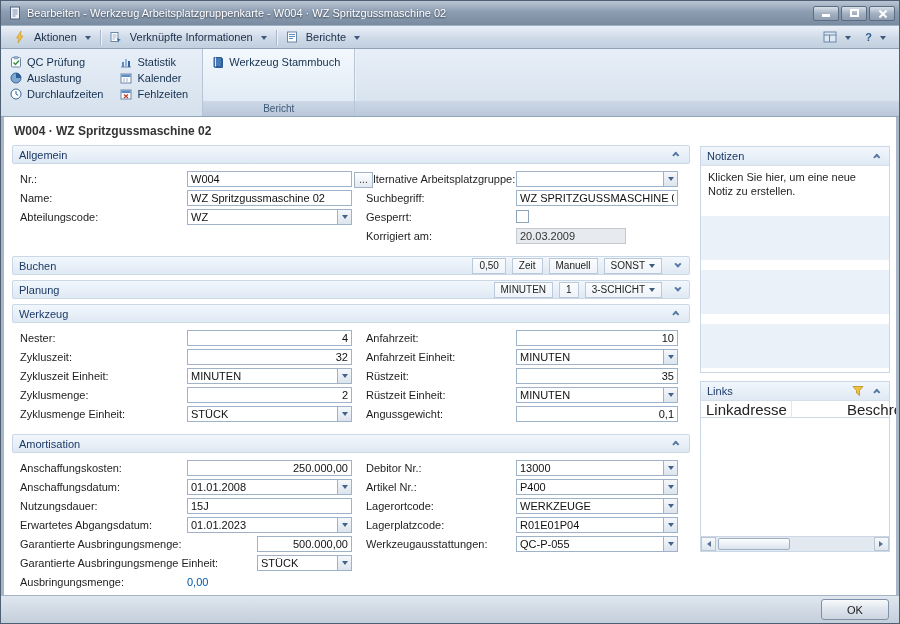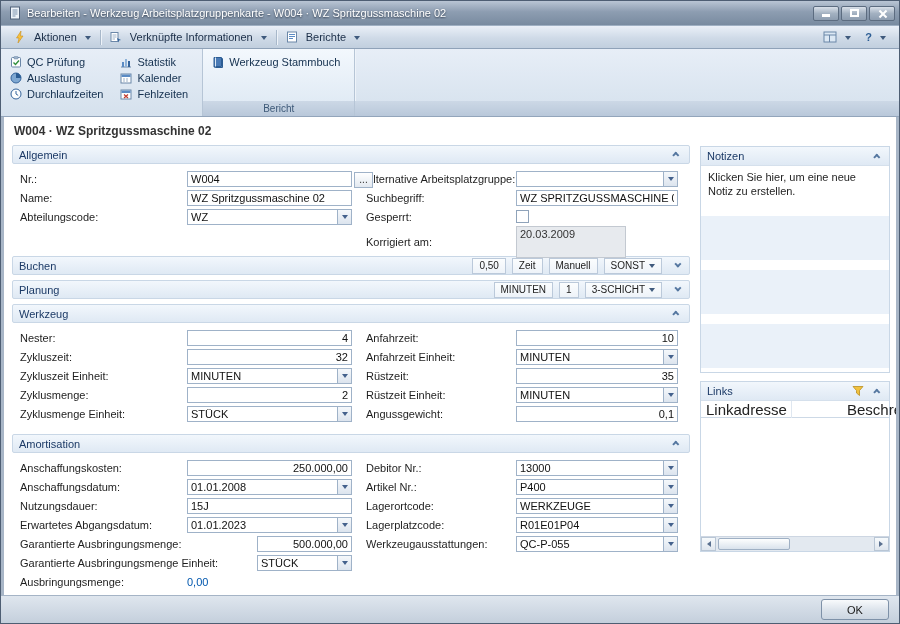--- a/index.html
+++ b/index.html
@@ -83,21 +83,21 @@
          font-family:inherit; padding:0 3px; color:#111; background:#fff; }
   .txt.num { text-align:right; }
   .combo { display:flex; flex:1; min-width:0; }
   .combo .txt { border-right:none; }
   .dd { width:15px; height:16px; flex:none; border:1px solid #9fb2c8;
         background:linear-gradient(#f5f8fb, #dce4ee); display:flex; align-items:center; justify-content:center; cursor:default; }
   .dd::after { content:""; width:0; height:0; border:3px solid transparent; border-top:4px solid #44618c; margin-top:4px; }
   .assist { position:absolute; right:-21px; top:1px; width:19px; height:16px; border:1px solid #9fb2c8;
             background:linear-gradient(#ffffff, #e3e9f0); font-size:10px; line-height:8px; color:#333; font-family:inherit; }
   .checkbox { width:13px; height:13px; border:1px solid #8fa3ba; background:#fff; }
-  .rofield { width:110px; height:32px; border:1px solid #c3c9d1; background:#e7eaee;
+  .rofield { width:110px; height:16px; border:1px solid #c3c9d1; background:#e7eaee;
              font-size:11px; padding:0 3px; line-height:15px; color:#333; }
   .flow { flex:1; text-align:left; font-size:11px; color:#0057ae; padding-right:4px; cursor:pointer; }
 
   
   .facts { width:190px; flex:none; margin-top:25px; display:flex; flex-direction:column; gap:8px; }
   .factbox { border:1px solid #c9d7e6; background:#fff; display:flex; flex-direction:column; }
   .fb-head { height:19px; flex:none; display:flex; align-items:center; gap:5px; padding:0 4px 0 6px;
              background:linear-gradient(#f2f7fc, #dfe9f4); border-bottom:1px solid #d5e0ec; color:#1c3a66; }
   .fb-title { font-size:11px; }
   .notes-body { height:206px; position:relative; padding:4px 7px; font-size:11px; color:#1e1e1e; line-height:14px; }

